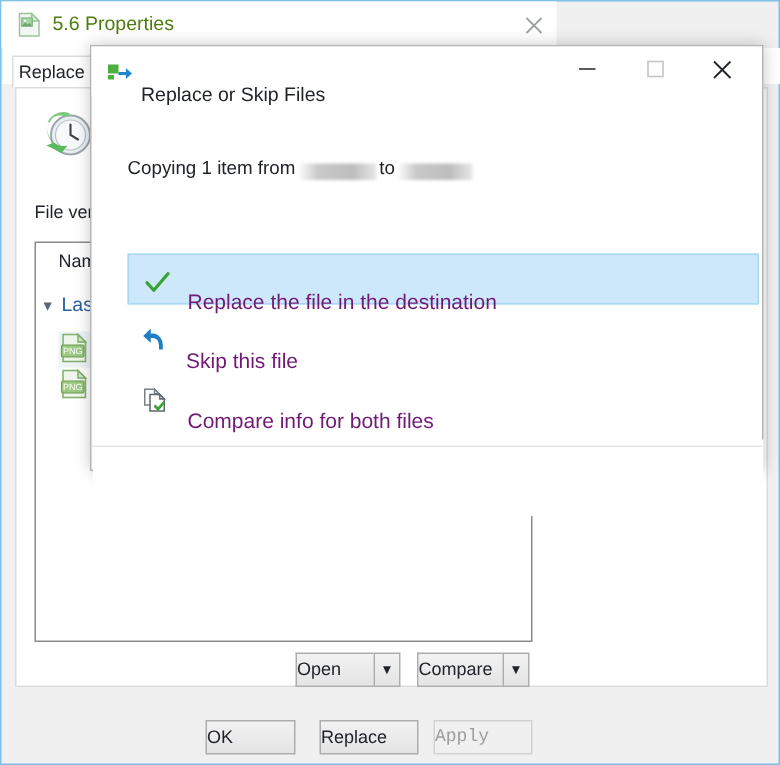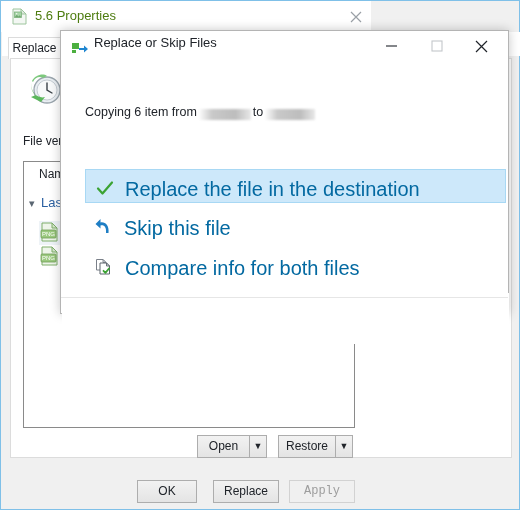--- a/index.html
+++ b/index.html
@@ -87,21 +87,21 @@
   .file-row{
     position:absolute;left:38px;width:26px;height:24px;
   }
   .file-row.r1{top:220px;background:#eef3f7;}
   .file-row.r2{top:244px;background:transparent;}
 
   .btn{
     position:absolute;height:23px;
     background:linear-gradient(#f2f2f2,#e4e4e4);
     border:1px solid #adadad;box-sizing:border-box;
-    font-size:12px;color:#20242a;text-align:center;line-height:21px;
+    font-size:12px;color:#20242a;text-align:left;line-height:21px;
     cursor:default;
   }
   .btn.disabled{color:#9d9d9d;background:#f0f0f0;border-color:#d2d2d2;font-family:Liberation Mono, monospace;}
   .split-main{border-right:none;}
   .split-arrow{
     position:absolute;height:23px;width:18px;
     background:linear-gradient(#f2f2f2,#e4e4e4);
     border:1px solid #adadad;box-sizing:border-box;
     font-size:9px;color:#20242a;text-align:center;line-height:21px;
   }
@@ -120,21 +120,21 @@
     border:1px solid #b4b4b4;
     box-sizing:border-box;
     box-shadow:0 0 10px rgba(0,0,0,0.22);
   }
   .dlg-titlebar{
     position:absolute;left:0;top:0;width:100%;height:33px;
     background:#ffffff;
   }
   .dlg-icon{position:absolute;left:11px;top:11px;width:16px;height:12px;}
   .dlg-title{
-    position:absolute;left:33px;top:4px;
+    position:absolute;left:33px;top:24px;
     font-size:13px;color:#20242a;white-space:nowrap;
   }
   .winbtn{
     position:absolute;top:0px;width:45px;height:29px;cursor:default;
   }
   .winbtn.min{left:308px;}
   .winbtn.max{left:353px;}
   .winbtn.close{left:398px;}
 
   .dlg-copying{
@@ -159,22 +159,22 @@
     position:absolute;left:24px;width:421px;height:34px;
   }
   .opt.selected{
     background:#cde8fa;border:1px solid #a8d8f4;box-sizing:border-box;
   }
   .opt1{top:138px;}
   .opt2{top:178px;}
   .opt3{top:218px;}
   .opt-icon{position:absolute;left:9px;top:8px;width:20px;height:20px;}
   .opt-label{
-    position:absolute;left:39px;top:8px;
-    font-size:20px;color:#0369a1;white-space:nowrap;
+    position:absolute;left:39px;top:23px;
+    font-size:14px;color:#701a75;white-space:nowrap;
   }
   .opt3 .opt-label{left:40px;}
 
   .dlg-sep{
     position:absolute;left:0;top:266px;width:100%;height:1px;background:#e6e6e6;
   }
   .details-row{
     position:absolute;left:26px;top:283px;width:180px;height:24px;
   }
   .details-icon{position:absolute;left:0px;top:2px;width:18px;height:18px;}
@@ -256,21 +256,21 @@
       <svg width="22" height="22" viewBox="0 0 22 22">
         <path d="M3 2 H13 L18 7 V20 H3 Z" fill="#eef5ea" stroke="#7fae6a" stroke-width="1"></path>
         <path d="M13 2 L18 7 H13 Z" fill="#d6e8cc" stroke="#7fae6a" stroke-width="1"></path>
         <rect x="2" y="9" width="15" height="8" rx="1" fill="#9bc97f" stroke="#6f9c57" stroke-width="0.8"></rect>
         <text x="9.5" y="15.2" font-size="6" fill="#ffffff" text-anchor="middle" font-family="Liberation Sans, sans-serif">PNG</text>
       </svg>
     </span>
 
     <div class="btn split-main btn-open">Open</div>
     <div class="split-arrow arrow-open">▼</div>
-    <div class="btn split-main btn-restore">Restore</div>
+    <div class="btn split-main btn-restore">Compare</div>
     <div class="split-arrow arrow-restore">▼</div>
 
     <div class="btn btn-ok">OK</div>
     <div class="btn btn-cancel">Replace</div>
     <div class="btn disabled btn-apply">Apply</div>
   </div>
 
   <div class="dlg">
 
     <div class="dlg-titlebar">
@@ -294,21 +294,21 @@
         </svg>
       </span>
       <span class="winbtn close">
         <svg width="45" height="29" viewBox="0 0 45 29">
           <path d="M17 10 L28 21 M28 10 L17 21" stroke="#20242a" stroke-width="1.2" fill="none"></path>
         </svg>
       </span>
     </div>
 
     <div class="dlg-copying">
-      <span>Copying 6 item from</span><span class="redact a"></span><span>to</span><span class="redact b"></span>
+      <span>Copying 1 item from</span><span class="redact a"></span><span>to</span><span class="redact b"></span>
     </div>
 
 
     <div class="opt opt1 selected">
       <span class="opt-icon">
         <svg width="20" height="20" viewBox="0 0 20 20">
           <path d="M3 10.5 L7.5 15.5 L17 4.5" stroke="#3ba333" stroke-width="2.2" fill="none" stroke-linecap="round" stroke-linejoin="round"></path>
         </svg>
       </span>
       <span class="opt-label">Replace the file in the destination</span>

